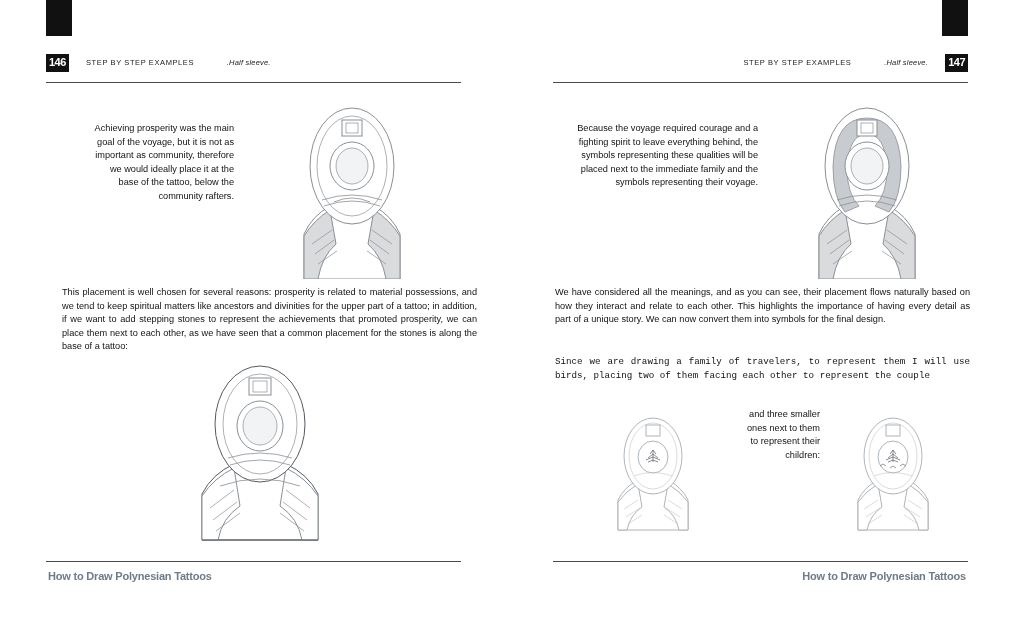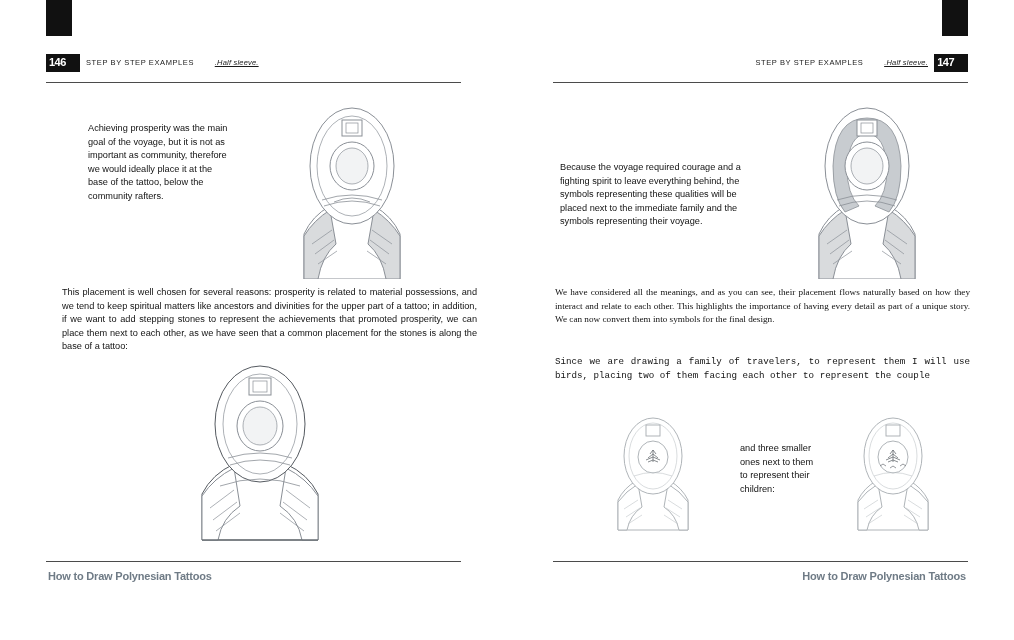--- a/index.html
+++ b/index.html
@@ -40,41 +40,40 @@
   .page-right .corner-tab { right: 46px; }
 
   .folio {
     position: absolute;
     top: 54px;
     font-size: 11px;
     font-weight: bold;
     letter-spacing: -0.5px;
     color: #ffffff;
     background: #111111;
-    padding: 3px 14px 4px 3px;
+    padding: 3px 3px 4px 3px;
     line-height: 1;
   }
   .page-left .folio { left: 46px; }
   .page-right .folio { right: 46px; }
 
   .runhead {
     position: absolute;
     top: 58px;
     font-size: 7.5px;
     letter-spacing: 0.6px;
     color: #1a1a1a;
     white-space: nowrap;
   }
   .page-left .runhead { left: 86px; }
   .page-right .runhead { right: 86px; }
   .runhead .sub {
-    margin-left: 18px;
+    margin-left: 30px;
     font-style: italic;
     letter-spacing: 0.2px;
-    text-decoration: underline;
   }
 
   .rule-top {
     position: absolute;
     top: 82px;
     height: 1px;
     background: #4b4b4b;
   }
   .page-left .rule-top { left: 46px; right: 46px; }
   .page-right .rule-top { left: 46px; right: 46px; }
@@ -102,57 +101,54 @@
 
   
   .para {
     position: absolute;
     font-size: 9.2px;
     line-height: 13.5px;
     color: #111111;
     text-align: justify;
     text-justify: inter-word;
   }
-  .para.right-align { text-align: left; }
+  .para.right-align { text-align: right; }
 
   
   .lp-intro {
     left: 88px;
     top: 122px;
     width: 146px;
   }
   .lp-body {
     left: 62px;
     top: 286px;
     width: 415px;
   }
   
   .rp-intro {
     left: 560px;
     top: 122px;
     width: 198px;
-    margin-top: 39px;
   }
   .rp-body1 {
     left: 555px;
     top: 286px;
     width: 415px;
-    font-family: Liberation Serif, serif;
   }
   .rp-body2 {
     left: 555px;
     top: 355px;
     width: 415px;
     font-family: Liberation Mono, monospace;
   }
   .rp-caption {
     left: 740px;
     top: 408px;
     width: 80px;
-    margin-top: 34px;
   }
 
   
   .art {
     position: absolute;
   }
   .art svg { display: block; }
 </style>
 </head>
 <body>

